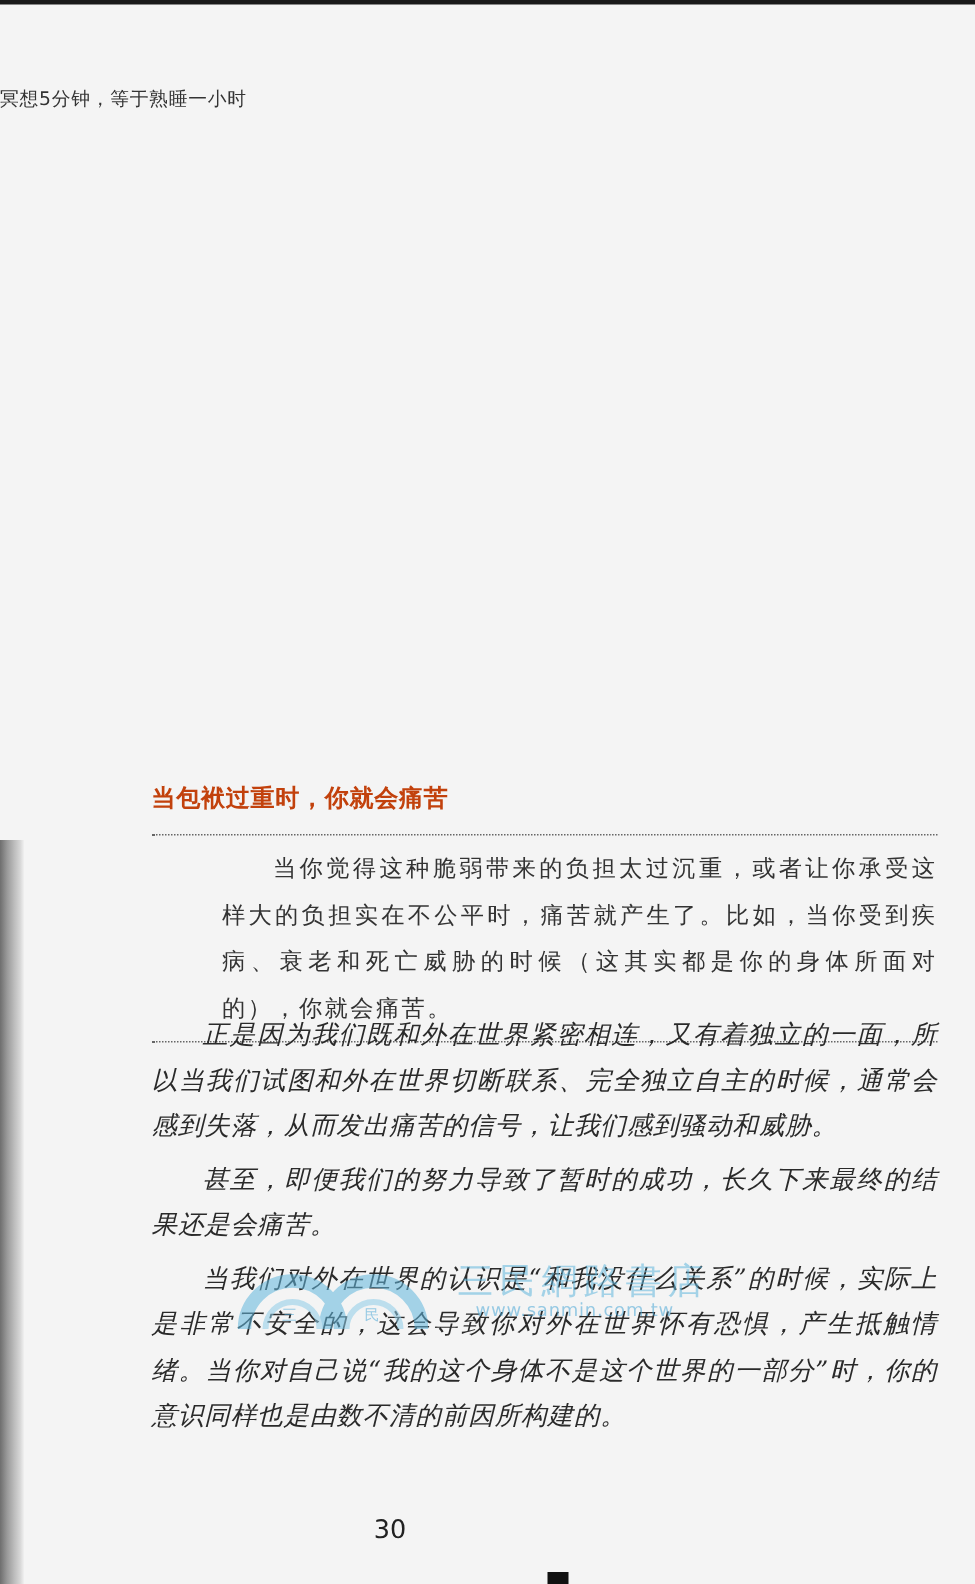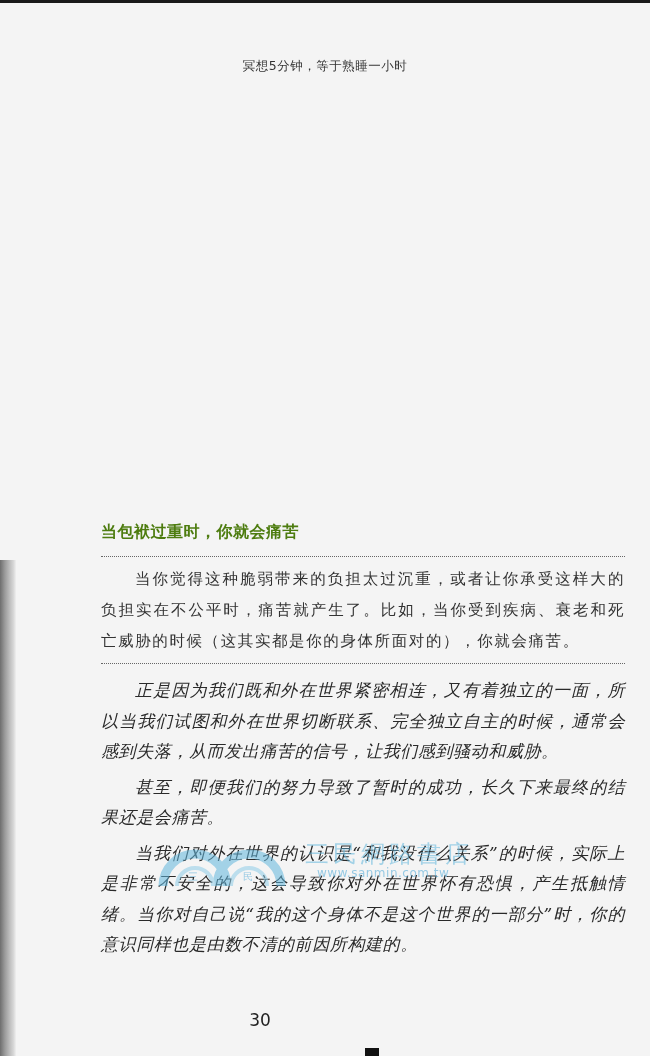--- a/index.html
+++ b/index.html
@@ -31,21 +31,21 @@
     .page-stack.lower {
       top: 560px;
       height: 496px;
       opacity: 1;
     }
     .running-header {
       position: absolute;
       top: 58px;
       left: 0;
       width: 650px;
-      text-align: center;
+      text-align: left;
       font-family: "DejaVu Sans", "Liberation Sans", sans-serif;
       font-size: 12.5px;
       color: #333;
       letter-spacing: 0.5px;
     }
     .content {
       position: absolute;
       left: 101px;
       top: 128px;
       width: 524px;
@@ -60,38 +60,39 @@
     }
     .indent { text-indent: 34px; }
     b.strong { font-family: "DejaVu Sans", "Liberation Sans", sans-serif; font-weight: bold; font-size: 16px; }
     .section-title {
       position: absolute;
       left: 101px;
       top: 522px;
       font-family: "DejaVu Sans", "Liberation Sans", sans-serif;
       font-weight: bold;
       font-size: 16px;
-      color: #4d7c0f;
+      color: #c2410c;
       letter-spacing: 0.5px;
     }
     .quote-box {
       position: absolute;
       left: 101px;
       top: 556px;
       width: 524px;
       border-top: 1px dotted #666;
       border-bottom: 1px dotted #666;
       padding: 7px 0 6px 0;
     }
     .quote-box p {
       font-family: "DejaVu Sans", "Liberation Sans", sans-serif;
       font-size: 15.5px;
       line-height: 31px;
       color: #333;
       letter-spacing: 1.6px;
+      margin-left: 47px;
     }
     .content2 {
       position: absolute;
       left: 101px;
       top: 675px;
       width: 524px;
       font-style: italic;
     }
     .content2 p { margin-bottom: 0; }
     .content2 p + p.indent { margin-top: 5px; }

